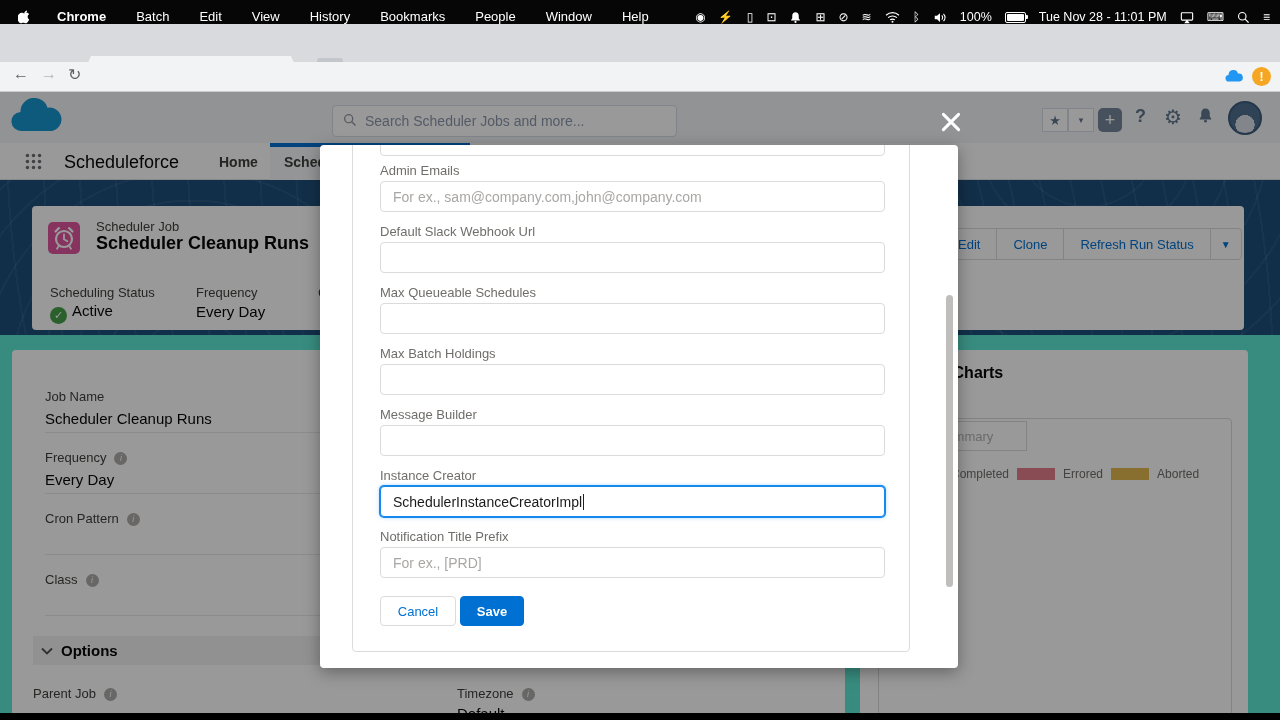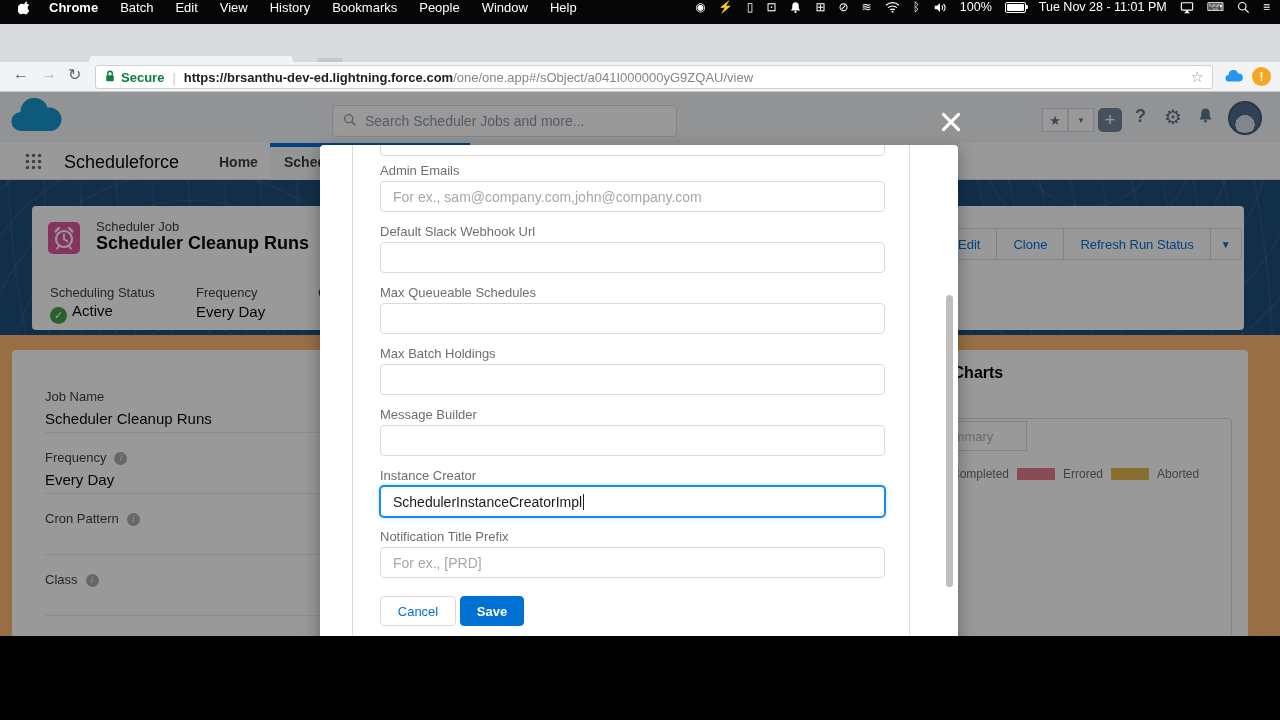--- a/index.html
+++ b/index.html
@@ -3,21 +3,21 @@
 <meta charset="utf-8">
 <style>
   * { box-sizing: border-box; margin: 0; padding: 0; }
   html,body { width:1280px; height:720px; overflow:hidden; }
   body { font-family:"Liberation Sans", sans-serif; background:#000; }
   .screen { position:relative; width:1280px; height:720px; overflow:hidden; }
   .abs { position:absolute; }
 
   
   .menubar { position:absolute; left:0; top:0; width:1280px; height:24px; background:#060606;
-             display:flex; align-items:flex-start; color:#fff; font-size:13px; padding:0 10px; }
+             display:flex; align-items:flex-end; color:#fff; font-size:13px; padding:0 10px;gap:8px; }
   .menubar .mi { margin-right:22px; white-space:nowrap; }
   .menubar .bold { font-weight:bold; }
   .apple { margin:0 18px 0 8px; display:flex; align-items:center; }
   .mb-right { margin-left:auto; display:flex; align-items:center; gap:13px; }
   .si { font-size:12px; line-height:1; display:flex; align-items:center; }
   .mtxt { font-size:12.5px; }
   .battery { width:21px; height:11px; border:1px solid #fff; border-radius:2px; position:relative; }
   .battery i { position:absolute; left:1px; top:1px; bottom:1px; right:1px; background:#fff; border-radius:1px; }
   .battery::after { content:""; position:absolute; right:-3px; top:2.5px; width:2px; height:4px; background:#fff; border-radius:0 1px 1px 0; }
 
@@ -38,21 +38,21 @@
   .omnibox { position:absolute; left:95px; top:3px; width:1118px; height:24px; background:#fff; border:1px solid #cdd0d3;
              border-radius:3px; display:flex; align-items:center; font-size:13px; padding:0 8px; }
   .secure { color:#0b8043; font-weight:bold; margin:0 8px 0 5px; }
   .sep { color:#c4c6c9; margin-right:8px; }
   .host { color:#202124; font-weight:bold; }
   .path { color:#80868b; }
   .star { margin-left:auto; color:#9aa0a6; font-size:15px; }
   .extbadge { position:absolute; top:5px; width:19px; height:19px; border-radius:50%; display:flex; align-items:center; justify-content:center; }
 
   
-  .viewport { position:absolute; left:0; top:92px; width:1280px; height:544px; background:#fdba74; overflow:hidden; }
+  .viewport { position:absolute; left:0; top:92px; width:1280px; height:628px; background:#5eead4; overflow:hidden; }
 
   .sfheader { position:absolute; left:0; top:0; width:1280px; height:51px; background:#f2f5f9; }
   .sfsearch { position:absolute; left:332px; top:13px; width:345px; height:32px; background:#fff; border:1px solid #d8dde6;
               border-radius:4px; display:flex; align-items:center; padding:0 10px; color:#8c98ab; font-size:14px; gap:8px; }
   .hicon { position:absolute; color:#61778f; font-size:18px; }
   .stargrp { position:absolute; left:1042px; top:16px; display:flex; }
   .stargrp span { border:1px solid #d8dde6; background:#fff; color:#61778f; font-size:13px; width:26px; height:24px;
                   display:flex; align-items:center; justify-content:center; }
   .plusbox { position:absolute; left:1098px; top:16px; width:24px; height:24px; border-radius:5px; background:#76879b;
              color:#fff; font-size:18px; display:flex; align-items:center; justify-content:center; }
@@ -207,33 +207,20 @@
       <span class="tab-close">×</span>
     </div>
     <div class="tab-stub"></div>
     <span class="profile">Santhosh</span>
   </div>
 
   <div class="toolbar">
     <span class="navbtn" style="left:13px;">←</span>
     <span class="navbtn" style="left:41px; color:#b4b7ba;">→</span>
     <span class="navbtn" style="left:68px;">↻</span>
-    <div class="omnibox">
-      <span>
-        <svg width="12" height="14" viewBox="0 0 16 18">
-            <path fill="none" stroke="#0b8043" stroke-width="2" d="M5 8V5.5a3 3 0 0 1 6 0V8"></path>
-            <rect x="3" y="8" width="10" height="8" rx="1.2" fill="#0b8043"></rect>
-          </svg>
-      </span>
-      <span class="secure">Secure</span>
-      <span class="sep">|</span>
-      <span class="host">https://brsanthu-dev-ed.lightning.force.com</span>
-      <span class="path">/one/one.app#/sObject/a041I000000yG9ZQAU/view</span>
-      <span class="star">☆</span>
-    </div>
     <span class="extbadge" style="left:1224px;">
       <svg width="18" height="13" viewBox="0 0 18 12">
           <path fill="#2196f3" d="M14.5 11H4a3.3 3.3 0 0 1-.4-6.6A4.8 4.8 0 0 1 13 3a3.9 3.9 0 0 1 1.5 8z"></path>
         </svg>
     </span>
     <span class="extbadge" style="left:1252px; background:#f5a623; color:#fff; font-weight:bold; font-size:12px;">!</span>
   </div>
 
   <div class="viewport">
 

